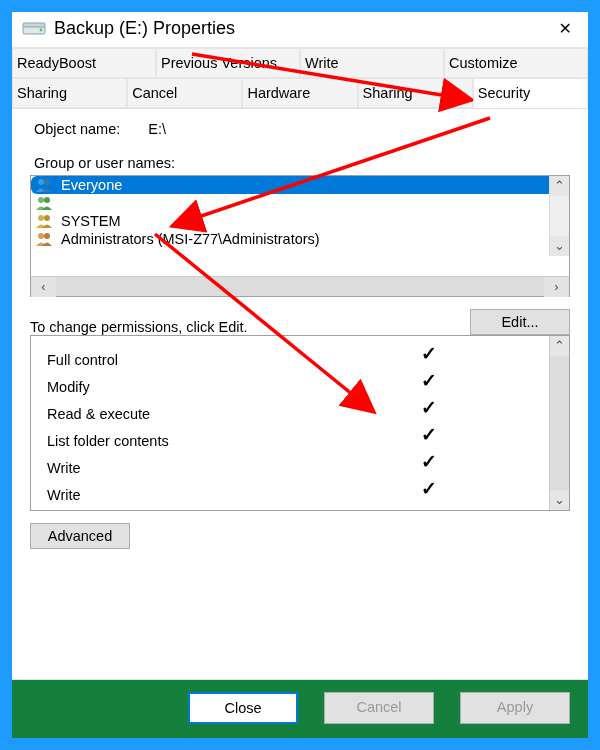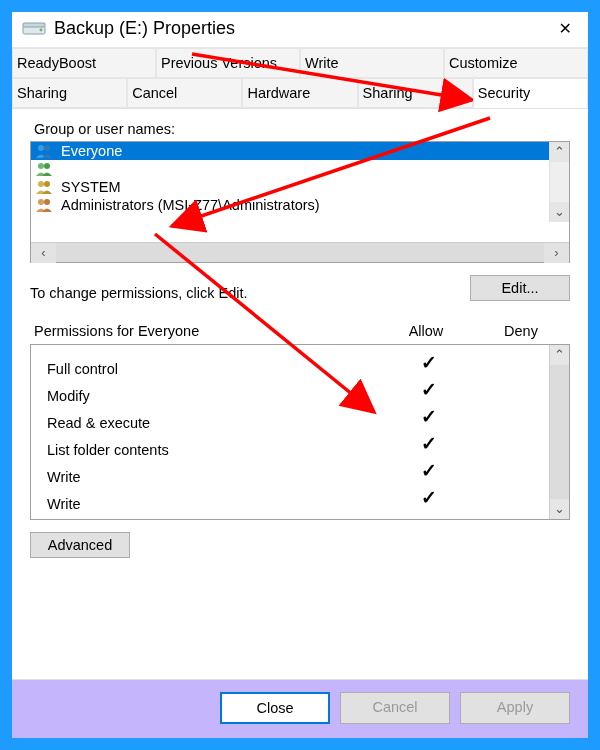--- a/index.html
+++ b/index.html
@@ -56,21 +56,21 @@
       display: flex;
       flex-direction: column;
       position: relative;
     }
     .user-list-body { flex: 1; overflow: hidden; position: relative; }
     .user-row {
       display: flex; align-items: center;
       padding: 1px 4px; font-size: 14.5px;
       white-space: nowrap;
     }
-    .user-row.selected { background: #0078d7; color: #fff; }
+    .user-row.selected { background: #0078d7; color: #fff; border-radius: 6px; }
     .usericon { width: 20px; height: 16px; margin-right: 6px; position: relative; }
     .scroll-v {
       position: absolute; right: 0; top: 0; width: 20px; height: calc(100% - 20px);
       background: #efefef; border-left: 1px solid #ddd;
       display: flex; flex-direction: column; justify-content: space-between;
     }
     .scroll-btn { height: 20px; text-align: center; font-size: 13px; line-height: 20px; color:#555; background:#e6e6e6; cursor:pointer; }
     .scroll-h {
       height: 20px; background: #dcdcdc; display:flex;
       border-top:1px solid #ccc;
@@ -98,22 +98,22 @@
     .perm-scroll-v {
       position:absolute; right:0; top:0; width:20px; height:100%;
       background:#dcdcdc; border-left:1px solid #ccc;
       display:flex; flex-direction:column; justify-content:space-between;
     }
     .adv-row { display:flex; justify-content:space-between; align-items:flex-start; margin-top:12px; gap:20px; }
     .adv-text { flex:1; line-height:1.35; }
     .footer {
       border-top: 1px solid #e0e0e0;
       padding: 12px 18px 14px 18px;
-      display:flex; justify-content:flex-end; gap:10px;
-      background:#c4b5fd;
+      display:flex; justify-content:flex-end; gap:26px;
+      background:#15803d;
     }
     .footer .btn { width: 110px; padding:6px 0; }
     .btn.primary { border:2px solid #0078d7; background:#fff; }
     .btn.disabled { color:#9a9a9a; cursor:default; }
     svg.arrow { position:absolute; top:0; left:0; pointer-events:none; }
   </style>
 </head>
 <body>
 
 <div class="window">
@@ -139,20 +139,24 @@
     <div class="tabs-row">
       <div class="tab">Sharing</div>
       <div class="tab">Cancel</div>
       <div class="tab">Hardware</div>
       <div class="tab">Sharing</div>
       <div class="tab active">Security</div>
     </div>
   </div>
 
   <div class="content">
+    <div class="row-label">
+      <span>Object name:</span>
+      <span>E:\</span>
+    </div>
     <div class="group-label">Group or user names:</div>
 
     <div class="user-list">
       <div class="user-list-body">
         <div class="user-row selected">
           <span class="usericon">
             <svg width="20" height="16" viewBox="0 0 20 16">
                 <circle cx="6" cy="5" r="3" fill="#3a9be0"></circle>
                 <circle cx="12" cy="5" r="3" fill="#2e7ab3"></circle>
                 <path d="M1 15 q5 -7 10 0" fill="#3a9be0"></path>
@@ -203,25 +207,20 @@
         <div class="track"></div>
         <div class="scroll-btn">›</div>
       </div>
     </div>
 
     <div class="hint-row">
       <span>To change permissions, click Edit.</span>
       <div class="btn">Edit...</div>
     </div>
 
-    <div class="perm-header">
-      <div class="ph1">Permissions for Everyone</div>
-      <div class="ph2">Allow</div>
-      <div class="ph3">Deny</div>
-    </div>
     <div class="perm-box">
       <div class="perm-row">
         <div class="pname">Full control</div>
         <div class="pallow">✓</div>
         <div class="pdeny"></div>
       </div>
       <div class="perm-row">
         <div class="pname">Modify</div>
         <div class="pallow">✓</div>
         <div class="pdeny"></div>

